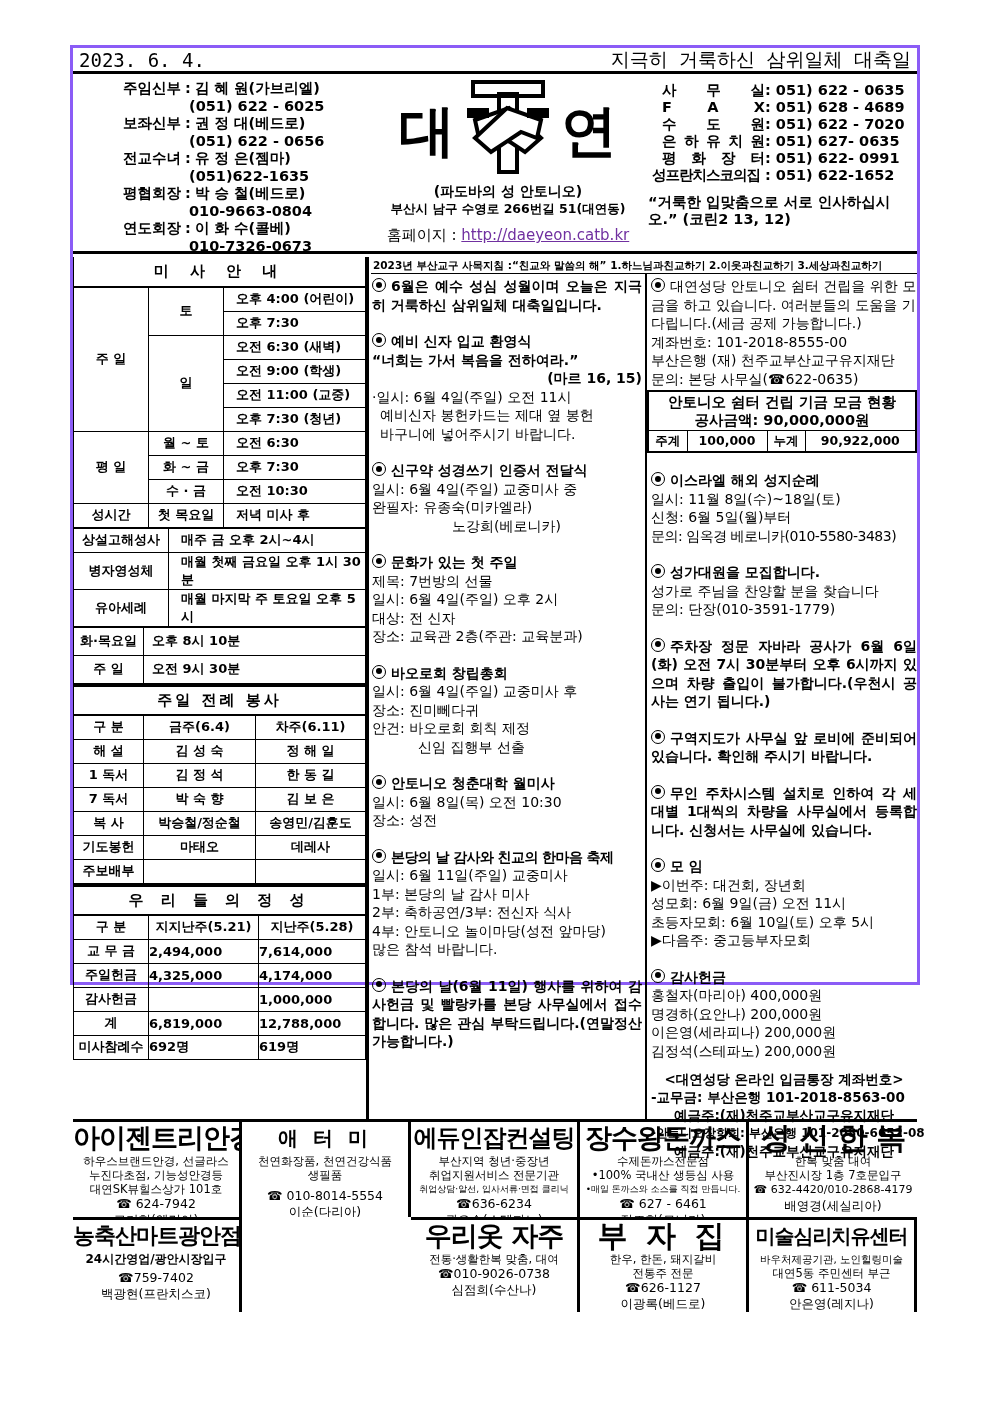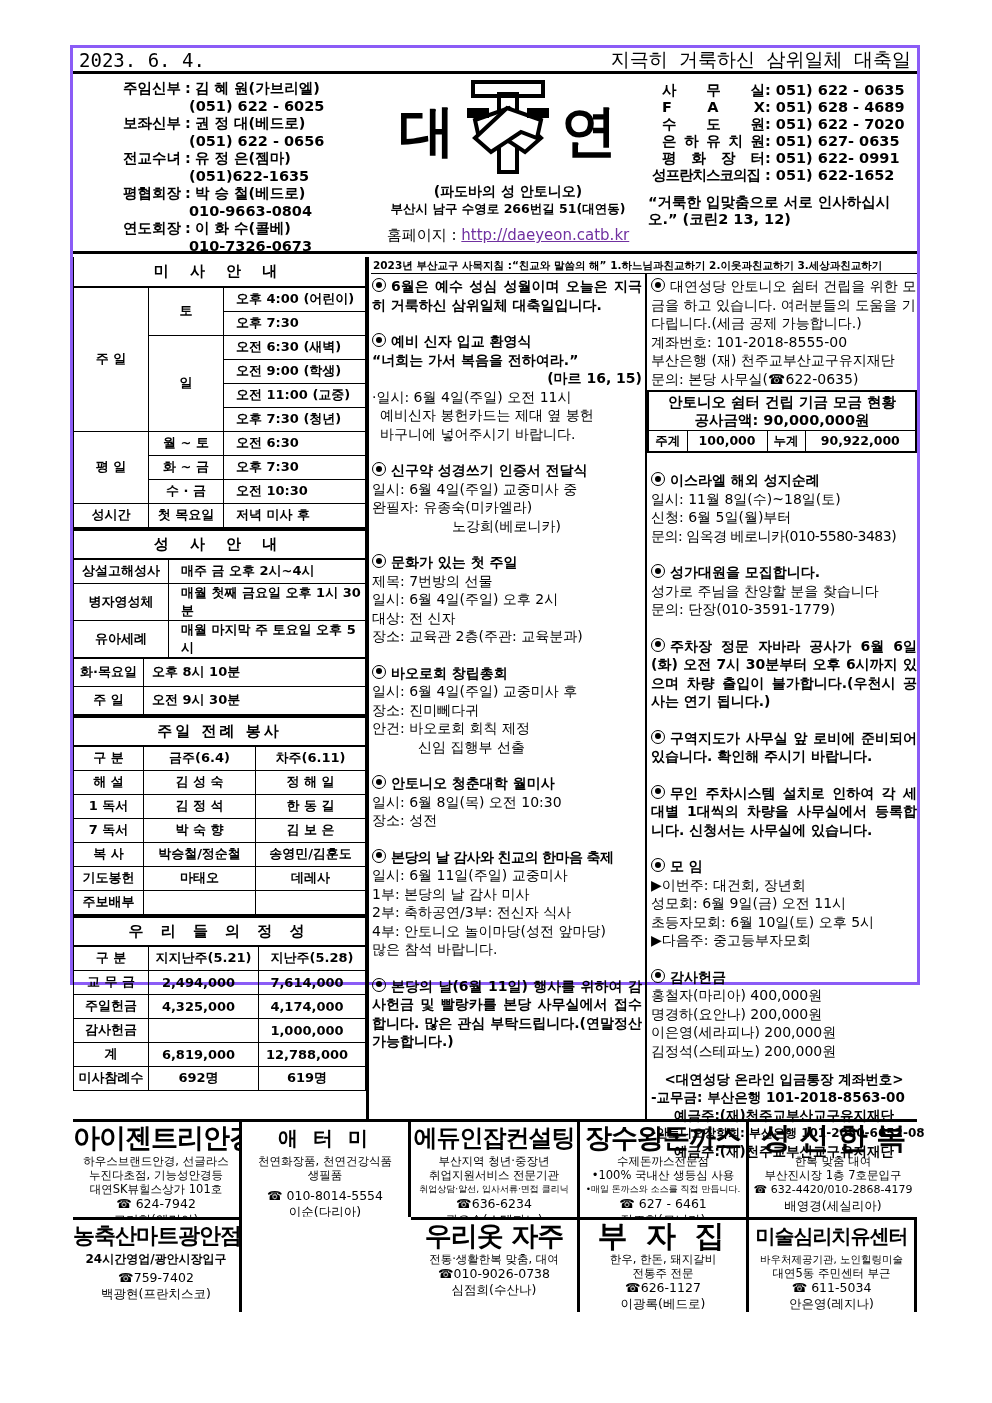--- a/index.html
+++ b/index.html
@@ -31,21 +31,21 @@
   .contacts .row { display: flex; }
   .contacts .lbl { width: 117px; display: flex; justify-content: space-between; padding-left: 14px; }
   .contacts .val { white-space: nowrap; }
   .quote { margin-top: 10px; font-size: 14.5px; font-weight: bold; line-height: 17px; }
 
   .left { position: absolute; left: 0; top: 209px; width: 293px; }
   table.grid { border-collapse: collapse; width: 293px; }
   table.grid td { border: 1px solid #000; text-align: center; height: 24px; font-size: 13px; font-weight: bold; }
   table.grid td.sec { height: 30px; font-size: 15px; letter-spacing: 8px; border-top: 3px solid #000; border-bottom: 2px solid #000; font-weight: bold; }
   table.grid td.al { text-align: left; padding-left: 12px; }
-  table.grid td.ar { text-align: center; padding-right: 10px; }
+  table.grid td.ar { text-align: left; padding-right: 10px; }
 
   .vdiv { position: absolute; left: 293px; top: 209px; width: 3px; height: 862px; background: #000; }
   .vdiv2 { position: absolute; left: 572px; top: 226px; width: 2px; height: 845px; background: #000; }
 
   .motto { position: absolute; left: 298px; top: 208px; width: 546px; height: 18px; font-size: 10.5px; font-weight: bold; white-space: nowrap; border-bottom: 1px solid #000; overflow: hidden; padding-left: 2px; line-height: 18px; }
 
   .col { position: absolute; font-size: 14px; line-height: 18.5px; }
   .col.mid { left: 299px; top: 229px; width: 270px; }
   .col.right { left: 578px; top: 229px; width: 266px; }
   .item { margin-bottom: 18px; }
@@ -236,23 +236,20 @@
       <tr>
             <td>성시간</td>
             <td>첫 목요일</td>
             <td class="al">저녁 미사 후</td>
           </tr>
     </tbody>
       </table>
 
     <table class="grid">
       <tbody>
-          <tr>
-            <td colspan="2" class="sec">성 사 안 내</td>
-          </tr>
       <tr>
             <td style="width:95px">상설고해성사</td>
             <td class="al">매주 금 오후 2시~4시</td>
           </tr>
       <tr>
             <td>병자영성체</td>
             <td class="al">매월 첫째 금요일 오후 1시 30분</td>
           </tr>
       <tr>
             <td>유아세례</td>

